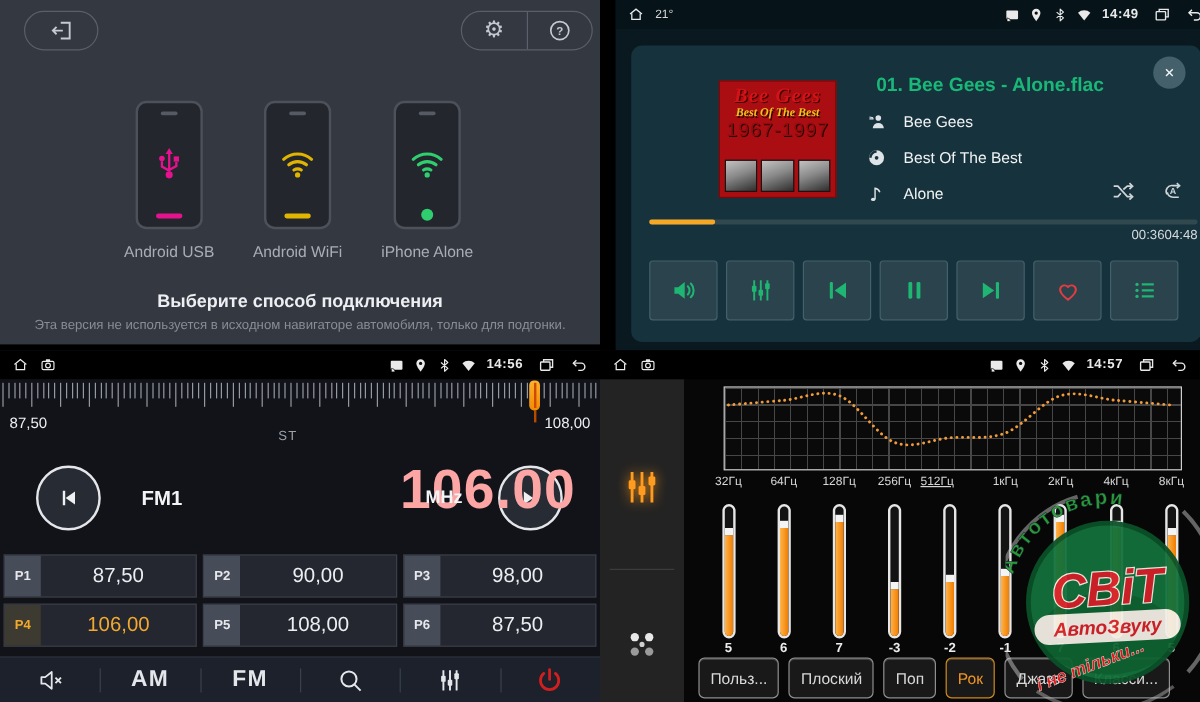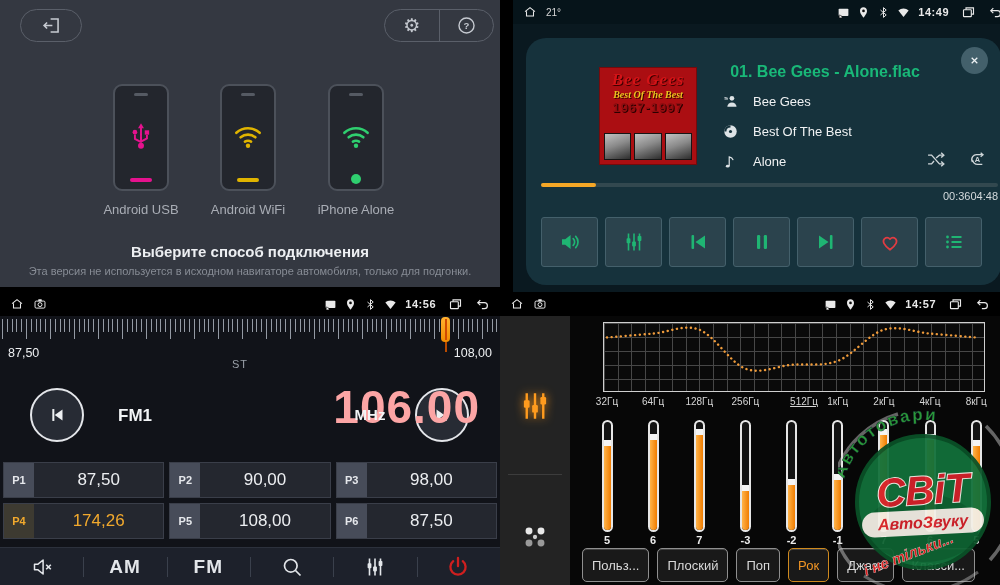--- a/index.html
+++ b/index.html
@@ -34,27 +34,27 @@
   .conn-opt{position:absolute;top:84px;width:56px}
   .phone{position:relative;width:56px;height:107px;border:2px solid #4c515a;border-radius:9px;background:#23262d}
   .spk{position:absolute;top:7px;left:50%;transform:translateX(-50%);width:14px;height:3px;border-radius:2px;background:#555a63}
   .picon{position:absolute;top:32px;left:50%;transform:translateX(-50%);width:31px;height:36px}
   .hbar{position:absolute;bottom:7px;left:50%;transform:translateX(-50%);width:22px;height:4px;border-radius:2px}
   .hdot{position:absolute;bottom:5px;left:50%;transform:translateX(-50%);width:10px;height:10px;border-radius:50%}
   .plabel{position:absolute;top:118px;left:50%;transform:translateX(-50%);width:150px;text-align:center;color:#a9adb5;font-size:13px;white-space:nowrap}
   .conn-head{position:absolute;left:0;top:243px;width:500px;text-align:center;font-size:15px;font-weight:bold;color:#edeff2}
   .conn-sub{position:absolute;left:0;top:265px;width:500px;text-align:center;font-size:11px;color:#878c95}
   
-  #player-panel{position:absolute;left:13px;top:38px;width:475px;height:247px;background:#16323c;border-radius:20px}
+  #player-panel{position:absolute;left:13px;top:38px;width:475px;height:247px;background:#16323c;border-radius:9px}
   .close-btn{position:absolute;right:13px;top:9px;width:27px;height:27px;border-radius:50%;background:#43606b;color:#eef2f4;display:flex;align-items:center;justify-content:center}
   .close-btn .ic{width:15px;height:15px}
   .album-art{position:absolute;left:73px;top:29px;width:98px;height:98px;background:#ab0e12;border:1px solid #750a0c;text-align:center;padding-top:3px}
   .art-l1{font-family:"Liberation Serif",serif;font-style:italic;font-weight:bold;font-size:17px;line-height:1.05;color:#d31317;text-shadow:1px 1px 0 #3d0000;letter-spacing:1px}
   .art-l2{font-family:"Liberation Serif",serif;font-style:italic;font-weight:bold;font-size:10px;color:#e8c51f;text-shadow:1px 1px 0 #3d0000;white-space:nowrap}
-  .art-l3{font-weight:bold;font-size:13px;color:#8f0d10;text-shadow:1px 1px 0 #2a0000;letter-spacing:1px}
+  .art-l3{font-weight:normal;font-size:16px;color:#8f0d10;text-shadow:1px 1px 0 #2a0000;letter-spacing:1px}
   .art-photos{position:absolute;left:4px;right:4px;bottom:4px;display:flex;gap:3px;justify-content:center}
   .ph{width:28px;height:27px;background:linear-gradient(160deg,#c2c2c2 0%,#8a8a8a 45%,#2e2e2e 100%);border:1px solid #151515}
   .pl-title{position:absolute;left:164px;top:25px;width:270px;text-align:center;font-size:16px;font-weight:bold;color:#19b878;white-space:nowrap}
   .meta{position:absolute;left:196px;top:48px}
   .meta-row{height:30px;display:flex;align-items:center;gap:14px;color:#f0f2f3;font-size:13px}
   .meta-row .ic{width:17px;height:17px;color:#dde3e6}
   .pl-aux{position:absolute;left:399px;top:111px;display:flex;gap:21px;color:#cfd6d9}
   .pl-aux .ic{width:21px;height:21px}
   .progress{position:absolute;left:15px;top:145px;width:457px;height:4px;border-radius:2px;background:#32484f}
   .progress-fill{height:100%;border-radius:2px;background:#f5a726}
@@ -569,21 +569,21 @@
         <div class="pbox">
           <span class="ptab">P2</span>
           <span class="pval">90,00</span>
         </div>
         <div class="pbox">
           <span class="ptab">P3</span>
           <span class="pval">98,00</span>
         </div>
         <div class="pbox active">
           <span class="ptab">P4</span>
-          <span class="pval">174,26</span>
+          <span class="pval">106,00</span>
         </div>
         <div class="pbox">
           <span class="ptab">P5</span>
           <span class="pval">108,00</span>
         </div>
         <div class="pbox">
           <span class="ptab">P6</span>
           <span class="pval">87,50</span>
         </div>
       </div>
@@ -733,21 +733,21 @@
           <div class="sfill" style="height: 95.2px;"></div>
           <div class="sthumb" style="bottom: 95.2px;"></div>
         </div>
         <div class="sval" style="left: 184.3px;">7</div>
         <div class="flab" style="left: 222.45px;">256Гц</div>
         <div class="strack" style="left: 239.95px;">
           <div class="sfill" style="height: 39.2px;"></div>
           <div class="sthumb" style="bottom: 39.2px;"></div>
         </div>
         <div class="sval" style="left: 230.45px;">-3</div>
-        <div class="flab" style="left: 281px; text-decoration: underline;">512Гц</div>
+        <div class="flab" style="left: 258px; text-decoration: underline;">512Гц</div>
         <div class="strack" style="left: 286.1px;">
           <div class="sfill" style="height: 44.8px;"></div>
           <div class="sthumb" style="bottom: 44.8px;"></div>
         </div>
         <div class="sval" style="left: 276.6px;">-2</div>
         <div class="flab" style="left: 314.75px;">1кГц</div>
         <div class="strack" style="left: 332.25px;">
           <div class="sfill" style="height: 50.4px;"></div>
           <div class="sthumb" style="bottom: 50.4px;"></div>
         </div>

